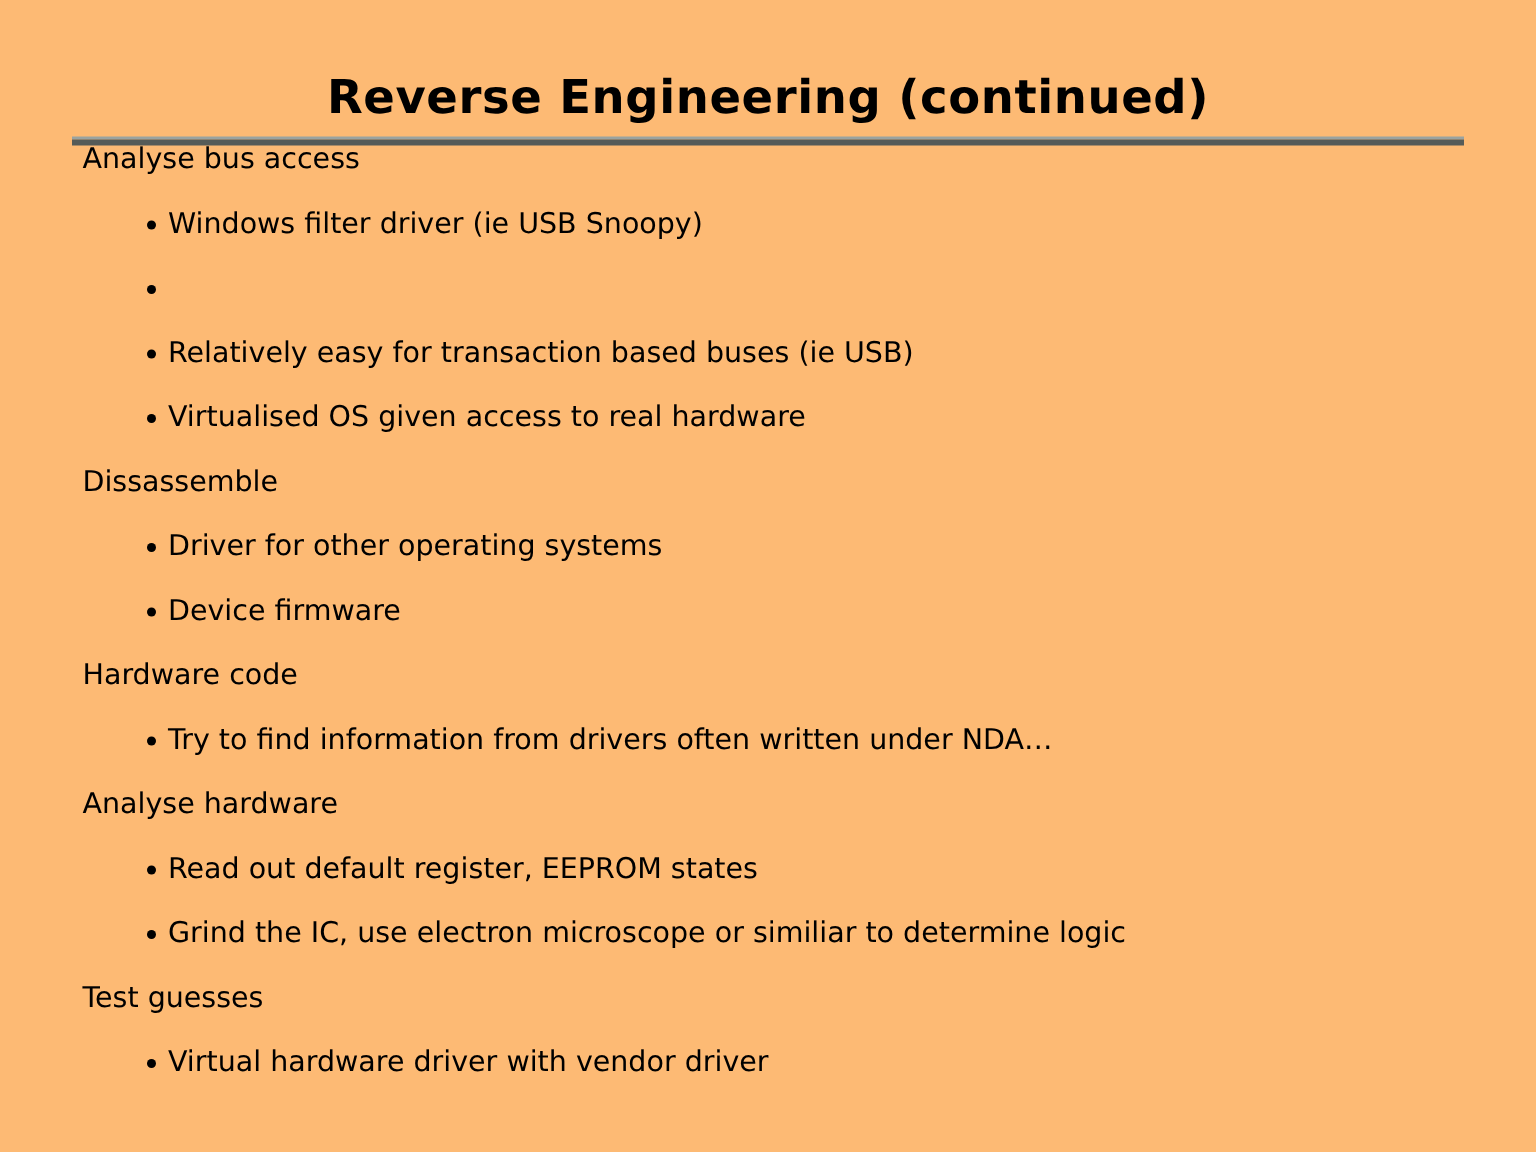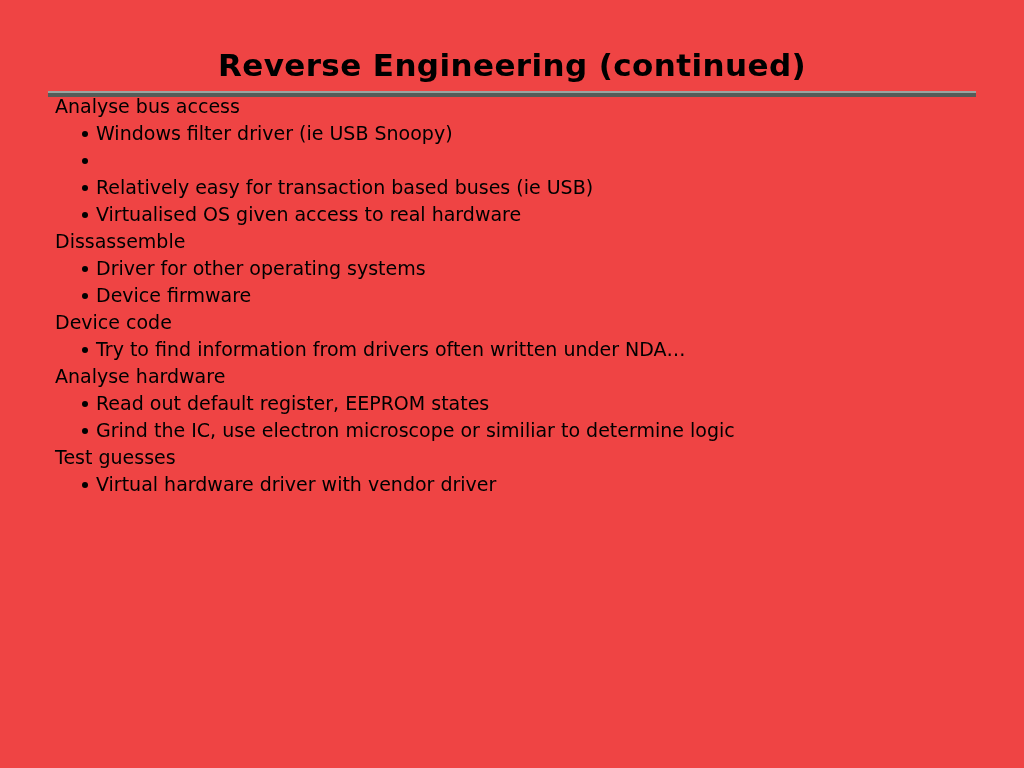--- a/index.html
+++ b/index.html
@@ -11,21 +11,21 @@
     width: 1024px;
     height: 768px;
     background: #f5faf7;
     font-family: "DejaVu Sans", sans-serif;
     overflow: hidden;
   }
   #slide {
     position: relative;
     width: 1024px;
     height: 768px;
-    background: #ef4444;
+    background: #fdba74;
   }
 
   
   #title-block {
     position: absolute;
     left: 0;
     top: 46px;
     width: 1024px;
     text-align: center;
   }
@@ -83,21 +83,21 @@
     color: #000000;
     white-space: nowrap;
   }
   ul.bullets {
     list-style: none;
     margin: 0;
     padding: 0;
   }
   ul.bullets li {
     position: relative;
-    margin: 0;
+    margin: 16px;
     padding: 0 0 0 96px;
     height: 27px;
     line-height: 27px;
     font-size: 19px;
     color: #000000;
     white-space: nowrap;
   }
   ul.bullets li .bullet-dot {
     position: absolute;
     left: 82px;
@@ -136,21 +136,21 @@
         </ul>
       </div>
       <div class="section">
         <div class="heading">Dissassemble</div>
         <ul class="bullets">
           <li><span class="bullet-dot"></span><span class="bullet-text">Driver for other operating systems</span></li>
           <li><span class="bullet-dot"></span><span class="bullet-text">Device firmware</span></li>
         </ul>
       </div>
       <div class="section">
-        <div class="heading">Device code</div>
+        <div class="heading">Hardware code</div>
         <ul class="bullets">
           <li><span class="bullet-dot"></span><span class="bullet-text">Try to find information from drivers often written under NDA…</span></li>
         </ul>
       </div>
       <div class="section">
         <div class="heading">Analyse hardware</div>
         <ul class="bullets">
           <li><span class="bullet-dot"></span><span class="bullet-text">Read out default register, EEPROM states</span></li>
           <li><span class="bullet-dot"></span><span class="bullet-text">Grind the IC, use electron microscope or similiar to determine logic</span></li>
         </ul>

